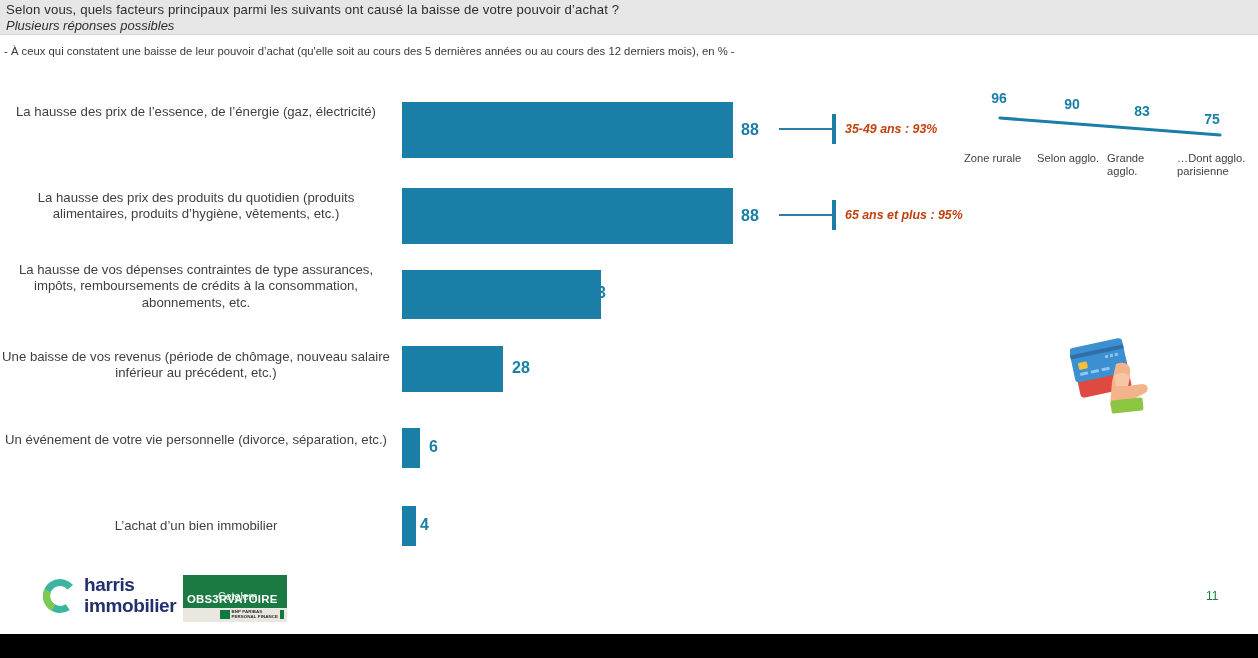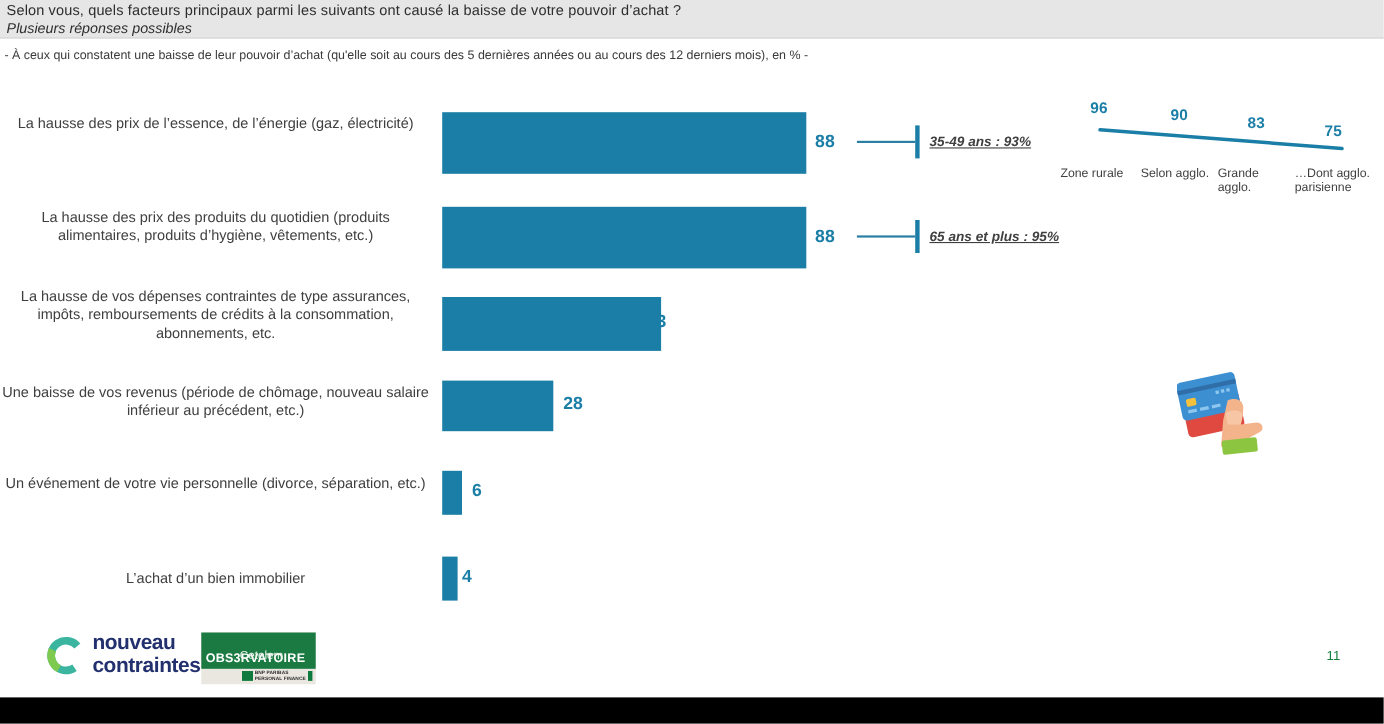--- a/index.html
+++ b/index.html
@@ -110,23 +110,22 @@
     position: absolute;
     width: 4px;
     height: 30px;
     background: #1b7ea6;
   }
   .callout-text {
     position: absolute;
     font-size: 12.4px;
     font-style: italic;
     font-weight: bold;
-    color: #404040;
+    color: #c2410c;
     white-space: nowrap;
-    text-decoration: underline;
   }
 
   
   .line-chart {
     position: absolute;
     left: 962px; top: 84px;
     width: 292px;
     height: 120px;
   }
   .lc-value {
@@ -345,22 +344,22 @@
     <rect x="41" y="69" width="32" height="13" rx="2" fill="#8cc640" transform="rotate(-6 57 75)"></rect>
   </svg>
 </div>
 
 <div class="harris-logo">
   <svg width="40" height="40" viewBox="0 0 40 40">
     <circle cx="20" cy="20" r="13.5" fill="none" stroke="#3bb5a0" stroke-width="7" stroke-dasharray="62 23" transform="rotate(55 20 20)"></circle>
     <circle cx="20" cy="20" r="13.5" fill="none" stroke="#7ec94f" stroke-width="7" stroke-dasharray="20 65" transform="rotate(118 20 20)"></circle>
   </svg>
   <div class="harris-text">
-    <div>nouveau</div>
-    <div>contraintes</div>
+    <div>harris</div>
+    <div>immobilier</div>
   </div>
 </div>
 
 <div class="obs-logo">
   <div class="obs-green">
     <div class="obs-title">OBS3RVATOIRE</div>
     <div class="obs-sub">Cetelem</div>
   </div>
   <div class="bnp-wrap">
     <div class="bnp-sq"></div>

